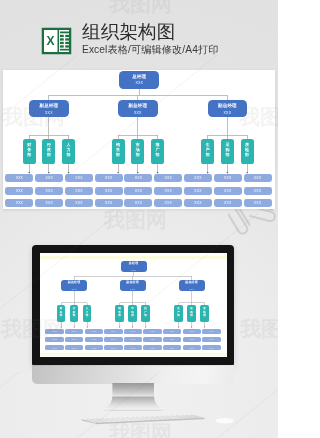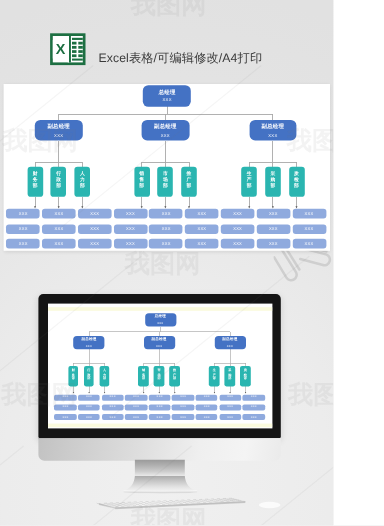--- a/index.html
+++ b/index.html
@@ -84,20 +84,21 @@
         <rect x="38" y="22.6" width="7.5" height="4.6"></rect>
           <rect x="48.5" y="22.6" width="7.5" height="4.6"></rect>
         <rect x="38" y="29.6" width="7.5" height="4.6"></rect>
           <rect x="48.5" y="29.6" width="7.5" height="4.6"></rect>
         <rect x="38" y="36.6" width="7.5" height="4.6"></rect>
           <rect x="48.5" y="36.6" width="7.5" height="4.6"></rect>
         <rect x="38" y="43.6" width="18" height="3.4"></rect>
       </g>
       <text x="19" y="36.5" font-family="'Liberation Sans',sans-serif" font-size="24" font-weight="700" fill="#1d6f42" text-anchor="middle">X</text>
     </svg>
+    <div class="hdr-title">组织架构图</div>
     <div class="hdr-sub">Excel表格/可编辑修改/A4打印</div>
   </div>
 
   <svg class="clips" viewBox="0 0 50 36">
     <g fill="none" stroke="#cfcfcf" stroke-width="2.1" stroke-linecap="round">
       <path d="M6.5 4.5 L18.5 23.5 a4.6 4.6 0 0 1 -7.8 4.9 L0.5 11.5"></path>
       <path d="M9.5 2.6 L21.5 21.6"></path>
       <path d="M21 3.0 L43.5 9.0 a4.6 4.6 0 0 1 -2.4 8.9 L22.2 12.9"></path>
       <path d="M21.6 0.6 L44 6.6"></path>
     </g>

